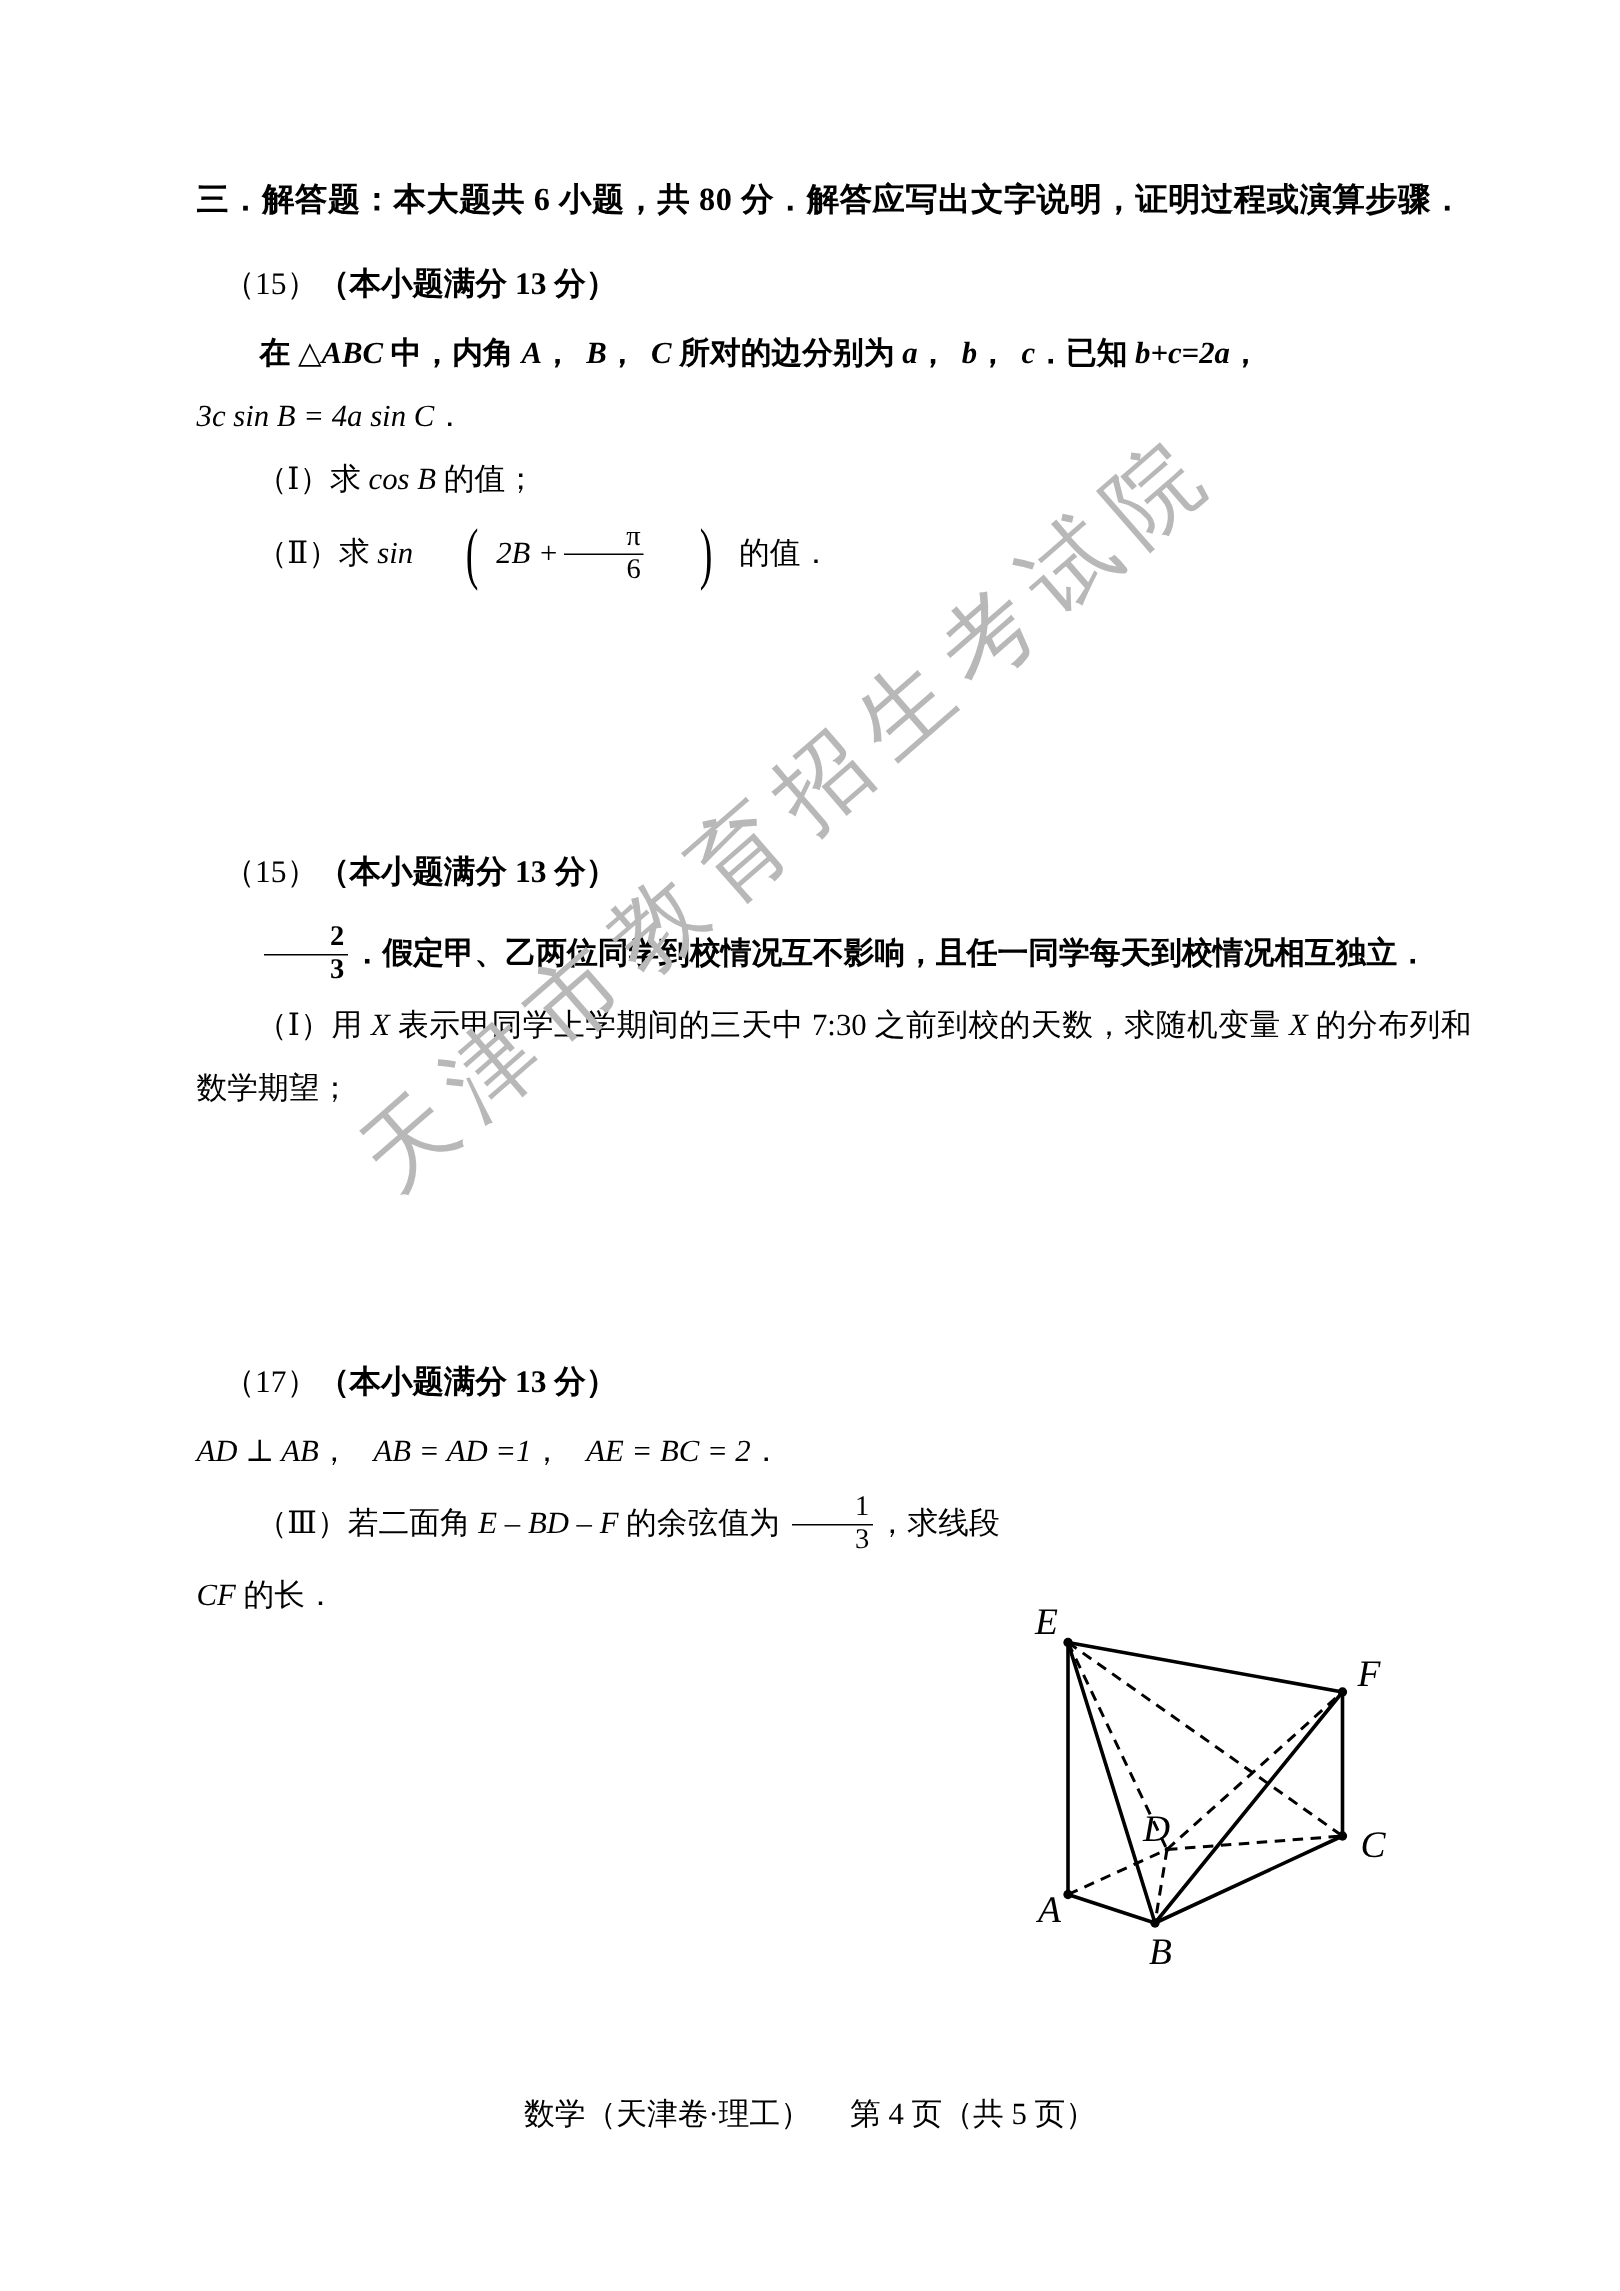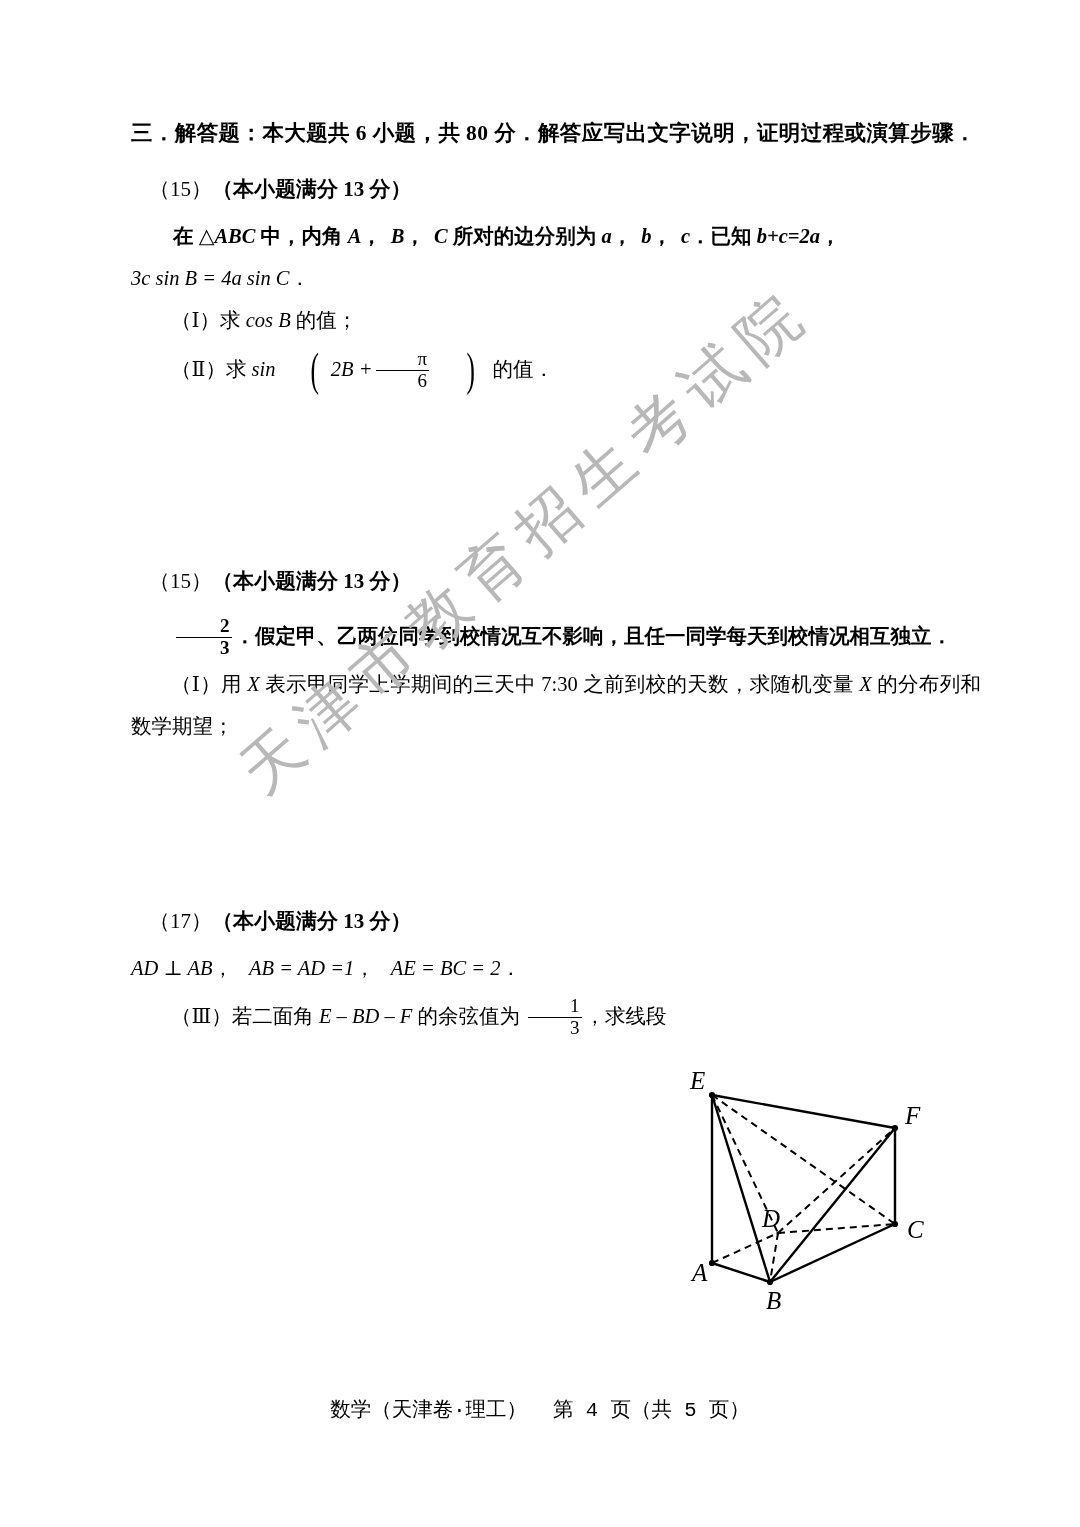--- a/index.html
+++ b/index.html
@@ -114,21 +114,20 @@
 
   
   .footer {
     position: absolute;
     left: 0;
     top: 1395px;
     width: 1080px;
     text-align: center;
     font-size: 20.5px;
     white-space: nowrap;
-    font-family: Liberation Mono, monospace;
   }
   .footer .gap { display: inline-block; width: 26px; }
 
   .gapwide { display: inline-block; width: 16px; }
   .gapsm { display: inline-block; width: 9px; }
 </style>
 </head>
 <body>
 
 <div class="page">
@@ -182,20 +181,23 @@
 
     <div style="height:12px"></div>
     <div class="para" style="width:560px">
       <span class="mi">AD ⊥ AB</span><span>，</span><span class="gapwide"></span><span class="mi">AB = AD =1</span><span>，</span><span class="gapwide"></span><span class="mi">AE = BC = 2</span><span>．</span>
     </div>
 
 
 
     <div class="para indent-sub" style="width:560px;line-height:54px">
       <span class="roman">（Ⅲ）</span><span>若二面角 </span><span class="mi">E – BD – F</span><span> 的余弦值为 </span><span class="frac"><span class="num">1</span><span class="den">3</span></span><span>，求线段 </span>
+    </div>
+    <div class="para">
+      <span class="mi">CF</span><span> 的长．</span>
     </div>
 
   </div>
 
   <div class="figure">
     <svg width="300" height="265" viewBox="0 0 300 265" xmlns="http://www.w3.org/2000/svg">
       <g id="fig-dashed" stroke="#000" stroke-width="2" fill="none" stroke-dasharray="7,5">
           <line x1="52" y1="40" x2="118" y2="178"></line>
           <line x1="52" y1="40" x2="235" y2="169"></line>
           <line x1="52" y1="208" x2="118" y2="178"></line>

